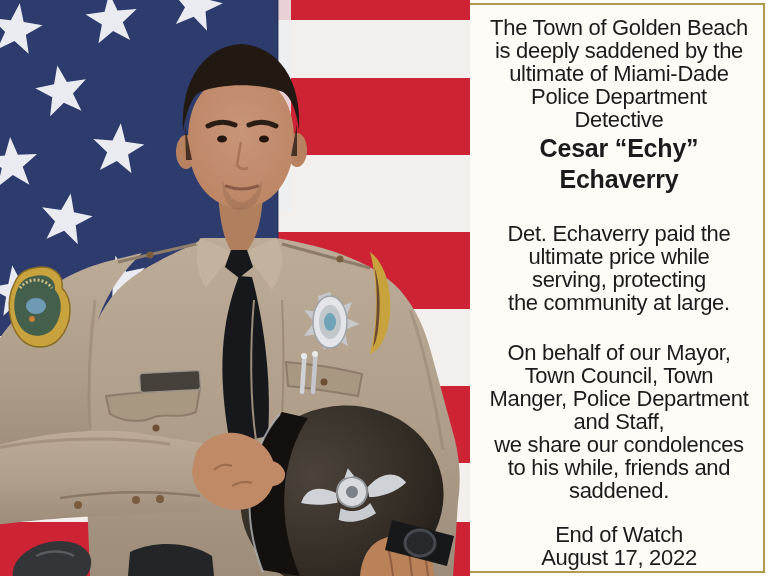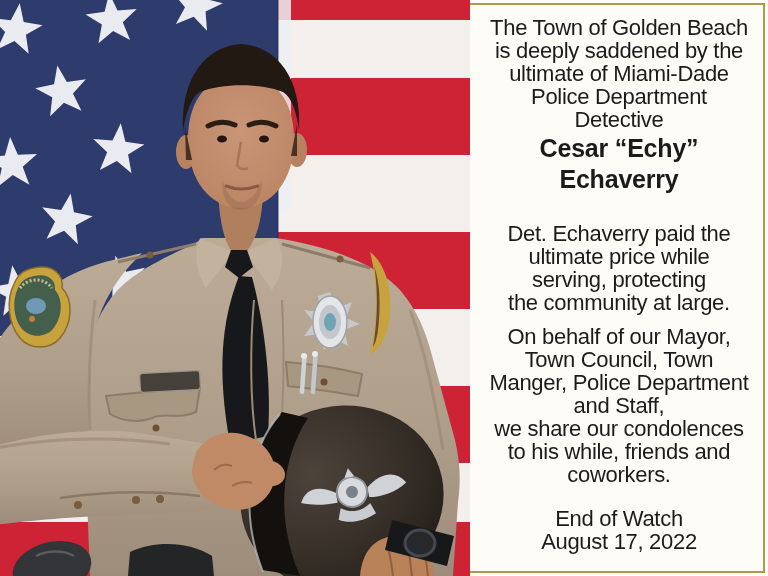--- a/index.html
+++ b/index.html
@@ -18,21 +18,21 @@
     display:flex;flex-direction:column;align-items:center;
     padding:16px 6px 8px 6px;text-align:center;color:#1b1b1b;
   }
   .line{display:block;white-space:nowrap;}
   .intro .line,.tribute .line,.cond .line,.eow .line{
     font-size:22px;line-height:23px;font-weight:400;letter-spacing:-0.3px;
   }
   .name{margin-top:2px;}
   .name .line{font-size:25px;line-height:31px;font-weight:700;letter-spacing:-0.2px;}
   .tribute{margin-top:27px;}
-  .cond{margin-top:11px;}
+  .cond{margin-top:27px;}
   .eow{margin-top:21px;}
 </style>
 </head>
 <body>
 
 <div class="canvas">
 
   <div class="gold-frame"></div>
 
   <div class="photo">
@@ -225,21 +225,21 @@
       <span class="line">serving, protecting</span>
       <span class="line">the community at large.</span>
     </div>
     <div class="cond">
       <span class="line">On behalf of our Mayor,</span>
       <span class="line">Town Council, Town</span>
       <span class="line">Manger, Police Department</span>
       <span class="line">and Staff,</span>
       <span class="line">we share our condolences</span>
       <span class="line">to his while, friends and</span>
-      <span class="line">coworkers.</span>
+      <span class="line">saddened.</span>
     </div>
     <div class="eow">
       <span class="line">End of Watch</span>
       <span class="line">August 17, 2022</span>
     </div>
   </div>
 
 </div>
 
 </body></html>

